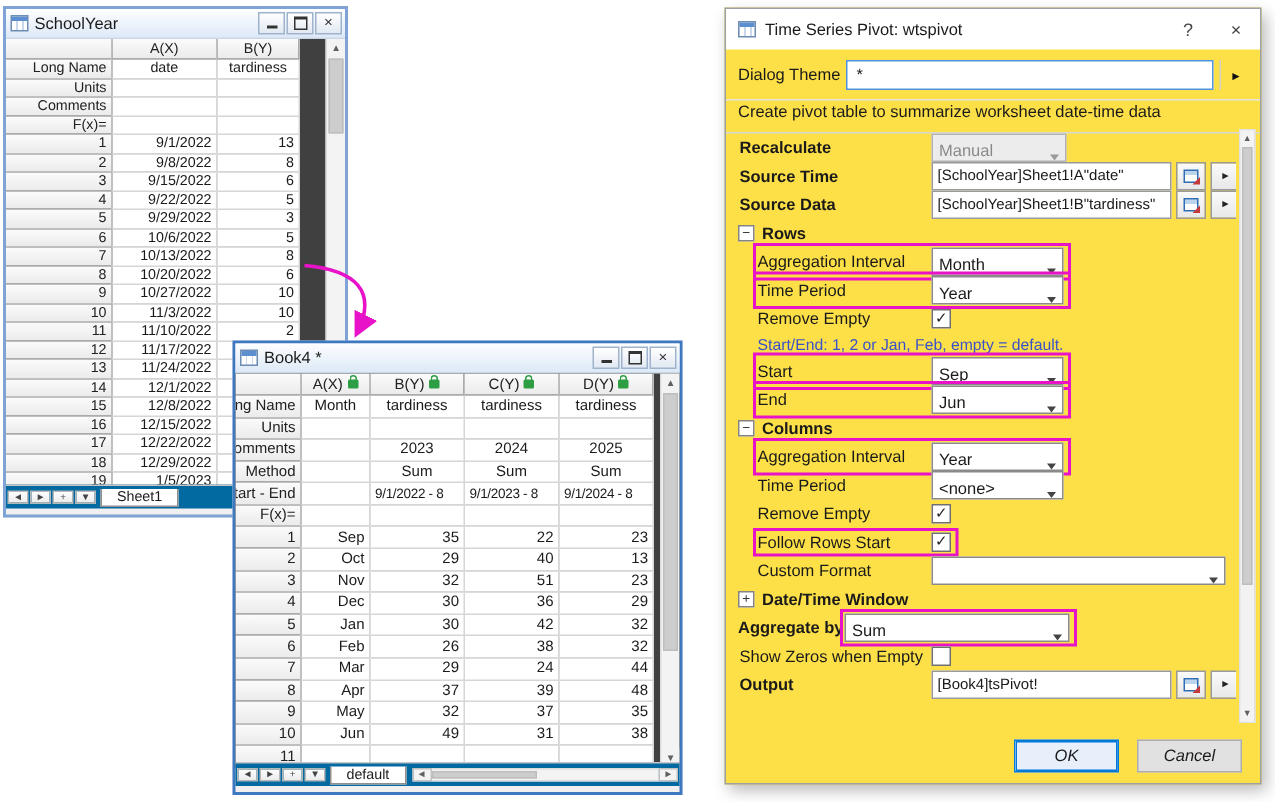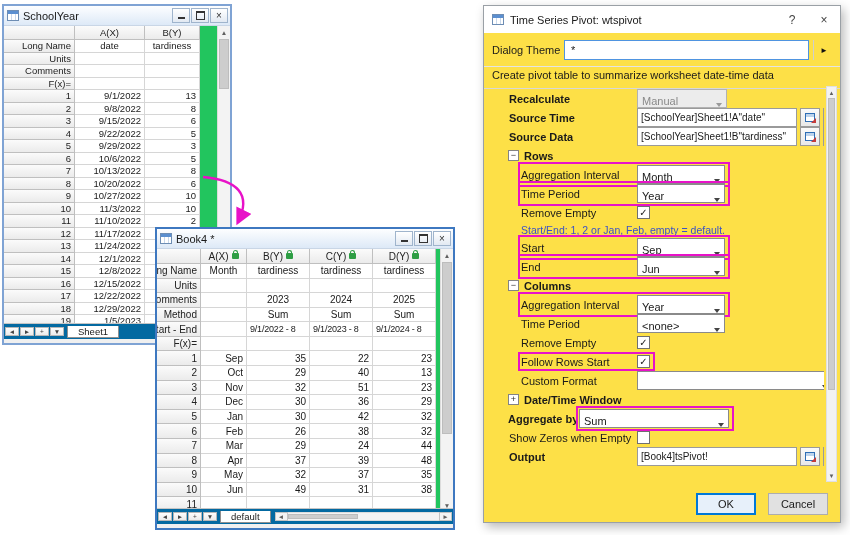--- a/index.html
+++ b/index.html
@@ -18,21 +18,21 @@
             border:1px solid #9fb4cc; display:flex; align-items:center; justify-content:center;
             font-size:10px; color:#333; box-sizing:border-box; }
   .glyph-min { width:7px; height:5px; border-bottom:2px solid #333; }
   .glyph-max { width:7px; height:6px; border:1px solid #333; border-top-width:2px; }
 
   .mini-table { width:12px; height:11px; box-sizing:border-box; border:1px solid #6d8db4; background:
       linear-gradient(#5b8fd0 0 3px, rgba(0,0,0,0) 3px),
       repeating-linear-gradient(90deg, #ffffff 0 3px, #c9d8ea 3px 4px); flex:none; }
 
   
-  .sheet-area { position:absolute; top:20px; left:0; right:0; bottom:16px; background:#22c55e; display:flex; overflow:hidden;text-align:center; }
+  .sheet-area { position:absolute; top:20px; left:0; right:0; bottom:16px; background:#404040; display:flex; overflow:hidden;text-align:center; }
   .grid { flex:none; overflow:hidden; }
   .win-schoolyear .grid { width:196px; }
   .win-book4 .grid { width:279px; }
 
   .sy-row, .b4-row { display:flex; }
   .sy-row { height:12.5px; }
   .b4-row { height:14.58px; }
   .sy-colhead { height:14px; }
   .b4-colhead { height:15px; }
 
@@ -88,21 +88,21 @@
                 font-size:12px; color:#444; }
 
   .theme-row { display:flex; align-items:center; padding:7px 6px 6px 8px; border-bottom:1px solid #e4e4e4; }
   .theme-label { width:72px; flex:none; }
   .theme-combo { flex:1; height:20px; background:#fff; border:1px solid #4f94e0; display:flex;
                  align-items:center; padding-left:6px; box-sizing:border-box; }
   .theme-btn { width:20px; height:20px; margin-left:4px; display:flex; align-items:center; justify-content:center;
                font-size:8px; color:#111; border-left:1px solid #cfcfcf; }
   .dlg-desc { padding:2px 8px 7px 8px; border-bottom:1px solid #d8d8d8; }
 
-  .dlg-body { position:absolute; top:76px; bottom:36px; left:0; right:16px; padding:7px 0 0 8px; overflow:hidden;margin-left:16px; }
+  .dlg-body { position:absolute; top:76px; bottom:36px; left:0; right:16px; padding:7px 0 0 8px; overflow:hidden; }
   .prow { display:flex; align-items:center; height:19px; }
   .plabel { width:128px; flex:none; white-space:nowrap; overflow:hidden; }
   .indent { padding-left:12px; }
   .indent .plabel { width:116px; }
   .lbl-b { font-weight:bold; }
   .hlwrap { display:inline-flex; align-items:center; padding:1px 3px 1px 1px; }
   .hl { outline:2px solid #e812c8; }
 
   .combo { height:19px; background:#fff; border:1px solid #8a8a8a; display:flex; align-items:flex-end;
            padding-left:4px; box-sizing:border-box; flex:none; }
@@ -132,22 +132,22 @@
   .cb.checked .tick { display:block; }
   .hint-row { padding-left:13px; height:16px; }
   .hint { color:#3a52c8; font-size:10.5px; white-space:nowrap; }
 
   .dlg-scroll { position:absolute; right:3px; top:80px; bottom:40px; width:11px; background:#f2f2f2;
                 border:1px solid #e0e0e0; display:flex; flex-direction:column; box-sizing:border-box; }
   .dlg-scroll .scroll-btn { height:11px; font-size:6px; }
   .dlg-scroll .vthumb { top:0; height:78%; }
 
   .dlg-buttons { position:absolute; right:12px; bottom:7px; display:flex; gap:12px; }
-  .btn { width:60px; height:22px; background:#e1e1e1; border:1px solid #adadad; display:flex;
-         align-items:center; justify-content:center; font-size:11px; box-sizing:border-box; }
+  .btn { width:70px; height:22px; background:#e1e1e1; border:1px solid #adadad; display:flex;
+         align-items:center; justify-content:center; font-size:11px; box-sizing:border-box;font-style:italic; }
   .btn-default { border:1px solid #0078d7; box-shadow:inset 0 0 0 1px #0078d7; background:#e7f0fa; }
 </style>
 </head>
 <body>
 
 <div class="stage">
 
   <section class="win win-schoolyear">
     <div class="titlebar">
       <span class="mini-table"></span>

